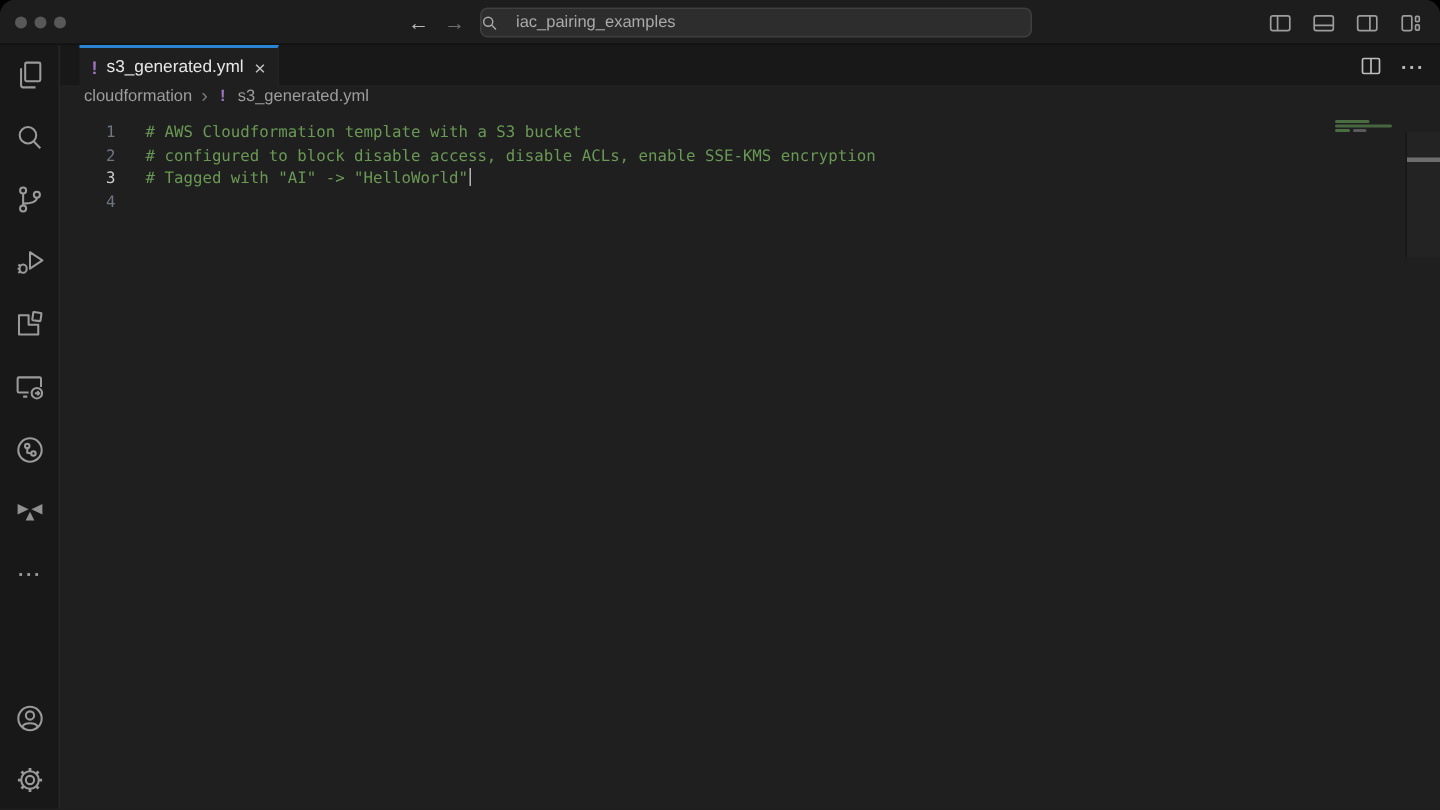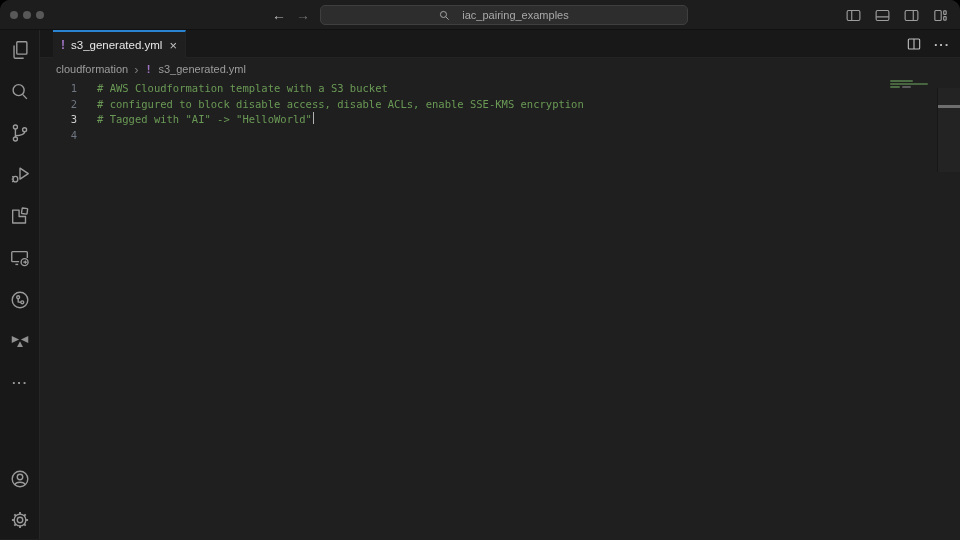--- a/index.html
+++ b/index.html
@@ -12,21 +12,21 @@
   .titlebar { position:relative; height:30px; background:#1d1d1d;
               border-bottom:1px solid #111; }
   .traffic-lights { position:absolute; left:10px; top:11px; display:flex; gap:5px; }
   .tl-dot { width:8px; height:8px; border-radius:50%; background:#585858; }
   .nav-btn { position:absolute; top:4px; width:22px; height:22px; background:none; border:none;
              color:#b9b9b9; font-size:14px; line-height:22px; text-align:center; cursor:pointer; }
   .nav-back { left:268px; }
   .nav-fwd  { left:292px; color:#6f6f6f; }
   .command-center { position:absolute; left:320px; top:5px; width:368px; height:20px;
                     background:#2d2d2d; border:1px solid #3f3f3f; border-radius:5px;
-                    display:flex; align-items:center; justify-content:center; gap:12px;
+                    display:flex; align-items:center; gap:12px;
                     color:#a9a9a9; font-size:11px; cursor:pointer; }
   .tb-right { position:absolute; right:8px; top:4px; display:flex; gap:5px; }
   .tb-icon-btn { width:24px; height:22px; background:none; border:none; display:flex;
                  align-items:center; justify-content:center; cursor:pointer; }
 
   
   .body { display:flex; height:509px; }
 
   
   .activitybar { position:relative; width:40px; background:#181818;
@@ -46,21 +46,21 @@
   .file-glyph { color:#a074c4; font-weight:bold; font-size:12px; width:8px; text-align:center; }
   .tab-label { color:#e7e7e7; font-size:11.5px; white-space:nowrap; }
   .tab-close { margin-left:auto; color:#c3c3c3; font-size:13px; line-height:13px;
                background:none; border:none; cursor:pointer; padding:0 1px; }
   .tab-actions { position:absolute; right:10px; top:0; height:28px; display:flex;
                  align-items:center; gap:12px; }
   .ta-btn { background:none; border:none; display:flex; align-items:center;
             justify-content:center; cursor:pointer; color:#bdbdbd; }
   .ta-dots { color:#bdbdbd; font-size:13px; font-weight:bold; letter-spacing:1px; }
 
-  .breadcrumb { height:22px; background:#1f1f1f; display:flex; align-items:center;
+  .breadcrumb { height:22px; background:#1f1f1f; display:flex; align-items:flex-start;
                 padding-left:16px; gap:6px; font-size:11px; color:#9d9d9d; }
   .bc-sep { color:#7a7a7a; font-size:13px; line-height:11px; }
   .bc-item { cursor:pointer; }
   .bc-glyph { font-size:11px; }
 
   
   .editor { position:relative; flex:1; background:#1f1f1f;
             font-family:"DejaVu Sans Mono", monospace; font-size:10.5px; }
   .code-lines { padding-top:1px; }
   .line-row { display:flex; height:15.5px; line-height:15.5px; cursor:text; }

